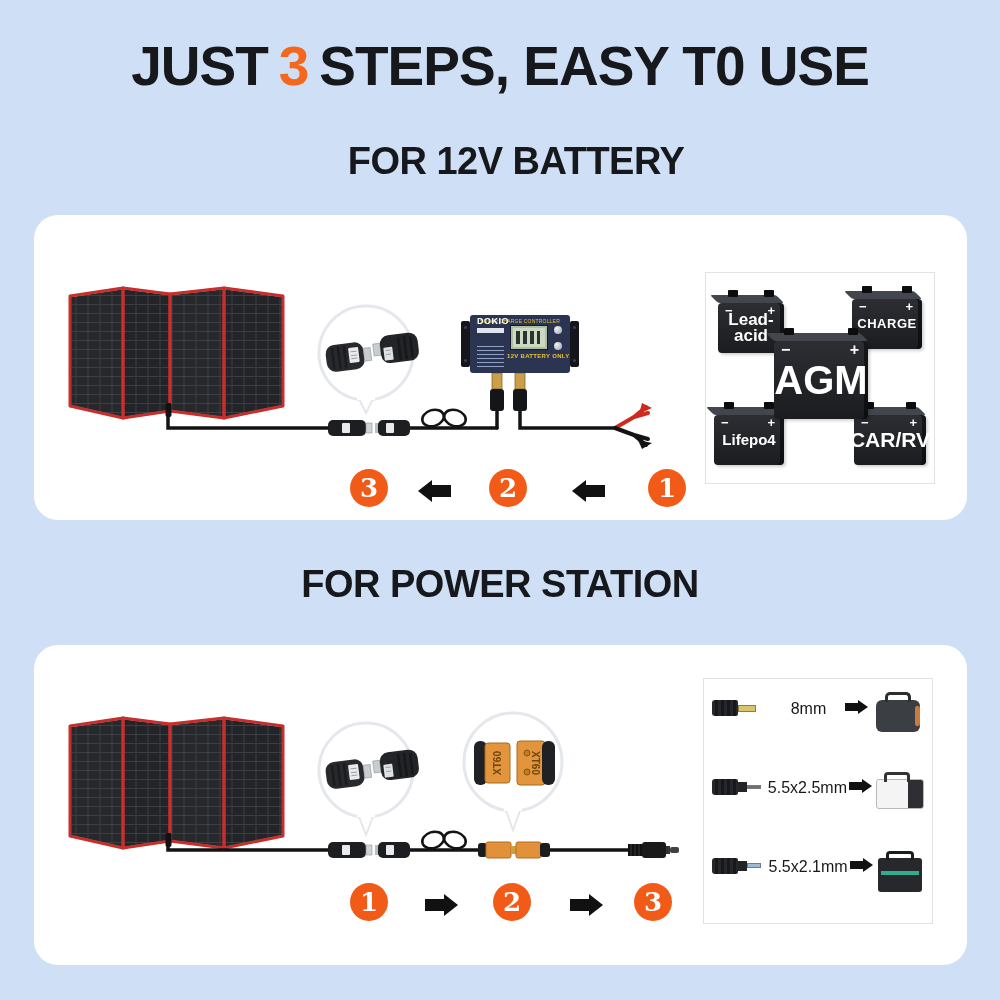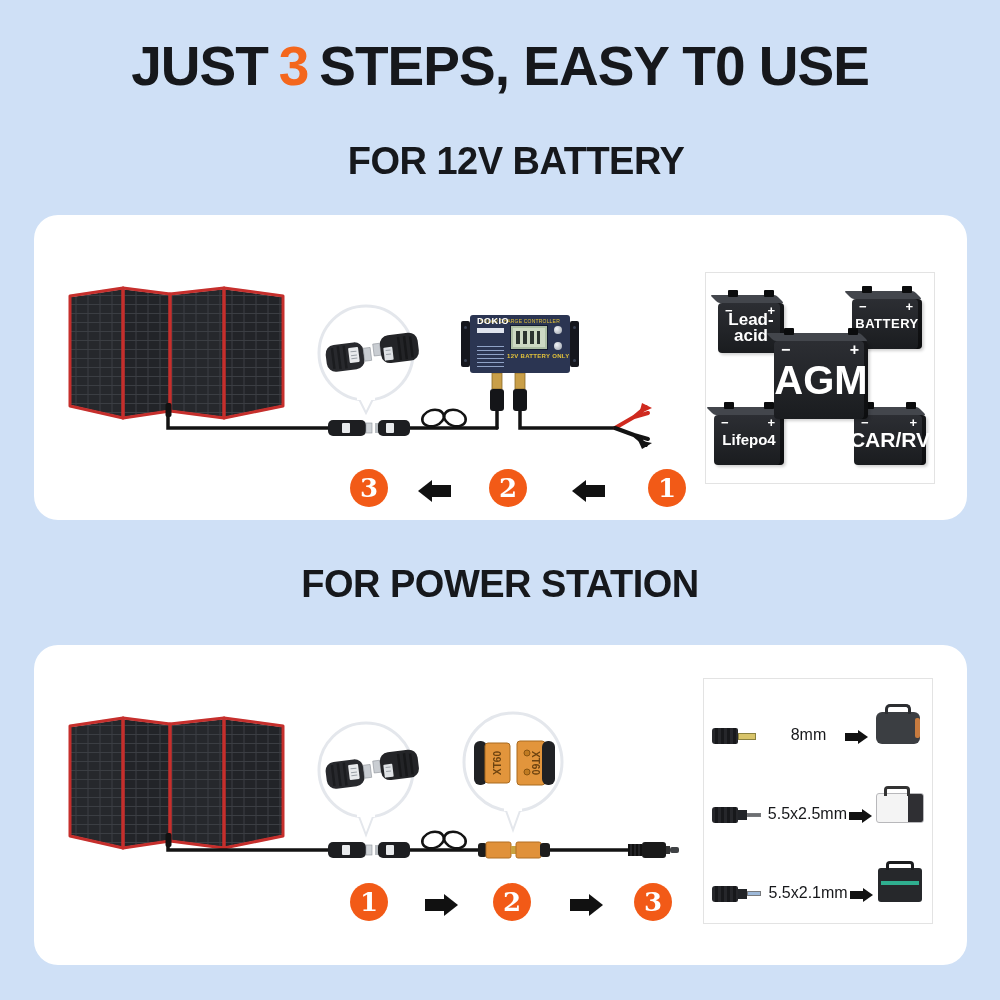--- a/index.html
+++ b/index.html
@@ -75,21 +75,21 @@
   .ba .t{background:#111;}
   .ba .h{width:0;height:0;}
   .step-arrow .t{width:19px;height:12px;}
   .step-arrow.right .h{border-top:11px solid transparent;border-bottom:11px solid transparent;border-left:14px solid #111;}
   .step-arrow.left  .h{border-top:11px solid transparent;border-bottom:11px solid transparent;border-right:14px solid #111;}
 
   
   .plug-box{position:absolute;left:669px;top:33px;width:230px;height:246px;background:#fff;
     border:1px solid #e3e3e3;z-index:2;display:flex;flex-direction:column;justify-content:space-around;
     padding:4px 8px;box-sizing:border-box;}
-  .adp-row{display:flex;align-items:flex-end;height:44px;}
+  .adp-row{display:flex;align-items:flex-start;height:44px;}
   .plug{width:62px;display:flex;align-items:center;}
   .plug i{display:block;}
   .pb{width:26px;height:16px;border-radius:3px 2px 2px 3px;
     background:repeating-linear-gradient(90deg,#26272b 0 3px,#17181b 3px 6px);}
   .pm{width:9px;height:10px;background:#222428;}
   .pt{width:11px;height:4px;background:#b9bbbd;border:1px solid #77797c;}
   .pg1 .pt{width:16px;height:5px;background:#d8c46a;border-color:#8a813f;}
   .pg2 .pt{width:12px;height:5px;background:#eceaea;}
   .pg3 .pt{width:12px;height:2px;background:#6d6f72;}
   .pg4 .pt{width:12px;height:3px;background:#9db8d8;border-color:#5f7florid;}
@@ -229,21 +229,21 @@
           </div>
         <div class="bat-label">Lead-acid</div>
       </div>
       <div class="battery" id="bat-lith">
         <span class="bump bump-l"></span>
           <span class="bump bump-r"></span>
         <div class="signs">
             <span>−</span>
             <span>+</span>
           </div>
-        <div class="bat-label">BATTERY</div>
+        <div class="bat-label">CHARGE</div>
       </div>
       <div class="battery" id="bat-agm">
         <span class="bump bump-l"></span>
           <span class="bump bump-r"></span>
         <div class="signs">
             <span>−</span>
             <span>+</span>
           </div>
         <div class="bat-label">AGM</div>
       </div>

